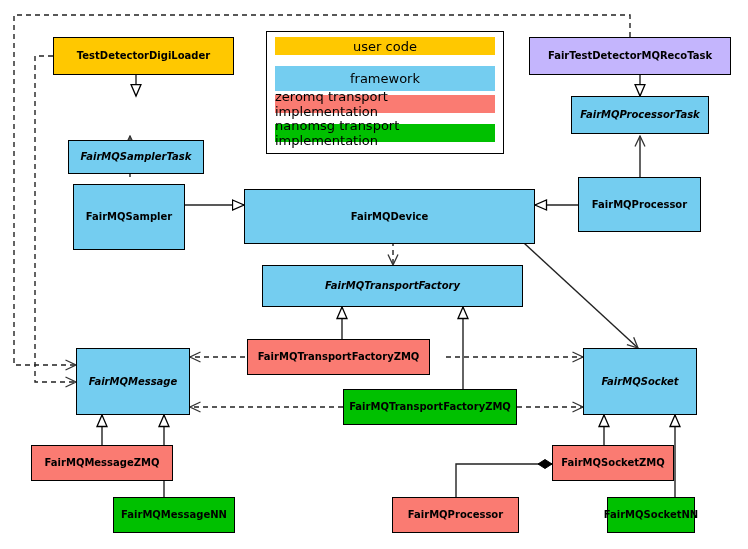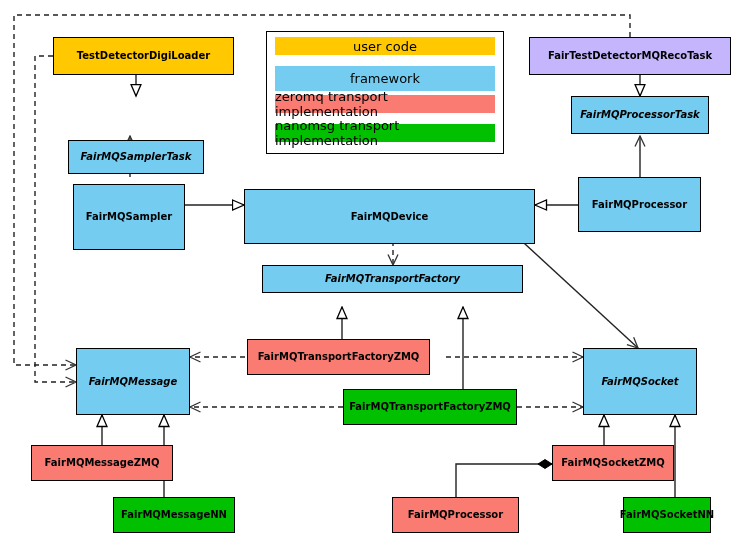--- a/index.html
+++ b/index.html
@@ -111,21 +111,21 @@
       </div>
       <div class="node" style="left: 73px; top: 184px; width: 112px; height: 66px; background: rgb(116, 205, 240);">
         <span>FairMQSampler</span>
       </div>
       <div class="node" style="left: 244px; top: 177px; width: 291px; height: 55px; background: rgb(116, 205, 240); margin-top: 12px;">
         <span>FairMQDevice</span>
       </div>
       <div class="node" style="left: 578px; top: 177px; width: 123px; height: 55px; background: rgb(116, 205, 240);">
         <span>FairMQProcessor</span>
       </div>
-      <div class="node abstract" style="left: 262px; top: 265px; width: 261px; height: 28px; background: rgb(116, 205, 240);">
+      <div class="node abstract" style="left: 262px; top: 265px; width: 261px; height: 42px; background: rgb(116, 205, 240);">
         <span>FairMQTransportFactory</span>
       </div>
       <div class="node" style="left: 247px; top: 339px; width: 183px; height: 36px; background: rgb(250, 123, 114);">
         <span>FairMQTransportFactoryZMQ</span>
       </div>
       <div class="node" style="left: 343px; top: 389px; width: 174px; height: 36px; background: rgb(0, 192, 0);">
         <span>FairMQTransportFactoryZMQ</span>
       </div>
       <div class="node abstract" style="left: 76px; top: 348px; width: 114px; height: 67px; background: rgb(116, 205, 240);">
         <span>FairMQMessage</span>
@@ -135,21 +135,21 @@
       </div>
       <div class="node" style="left: 31px; top: 445px; width: 142px; height: 36px; background: rgb(250, 123, 114);">
         <span>FairMQMessageZMQ</span>
       </div>
       <div class="node" style="left: 113px; top: 497px; width: 122px; height: 36px; background: rgb(0, 192, 0);">
         <span>FairMQMessageNN</span>
       </div>
       <div class="node" style="left: 552px; top: 445px; width: 122px; height: 36px; background: rgb(250, 123, 114); align-items: center;">
         <span>FairMQSocketZMQ</span>
       </div>
-      <div class="node" style="left: 607px; top: 497px; width: 88px; height: 36px; background: rgb(0, 192, 0); margin-left: 16px;">
+      <div class="node" style="left: 607px; top: 497px; width: 88px; height: 36px; background: rgb(0, 192, 0);">
         <span>FairMQSocketNN</span>
       </div>
       <div class="node" style="left: 392px; top: 497px; width: 127px; height: 36px; background: rgb(250, 123, 114);">
         <span>FairMQProcessor</span>
       </div>
     </div>
 
 </div>
 
 </body></html>

